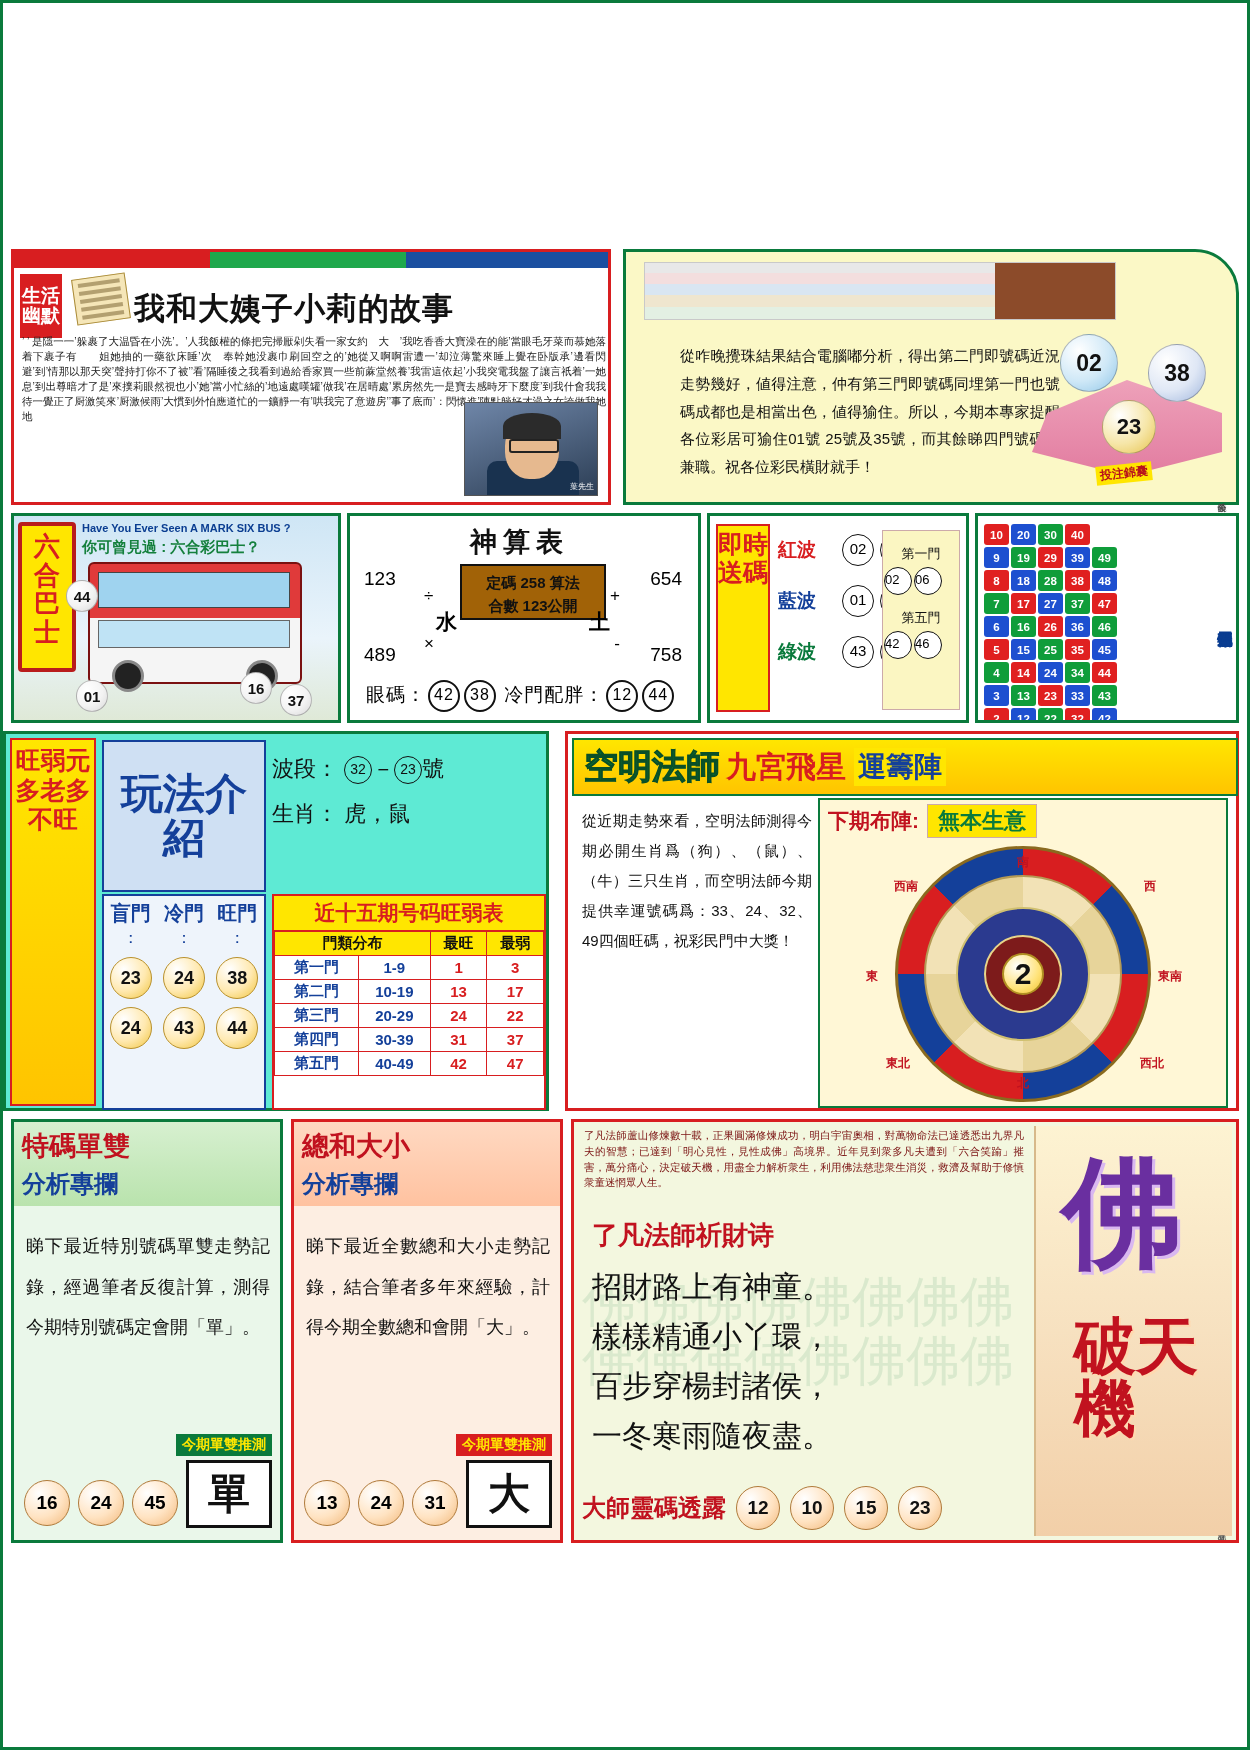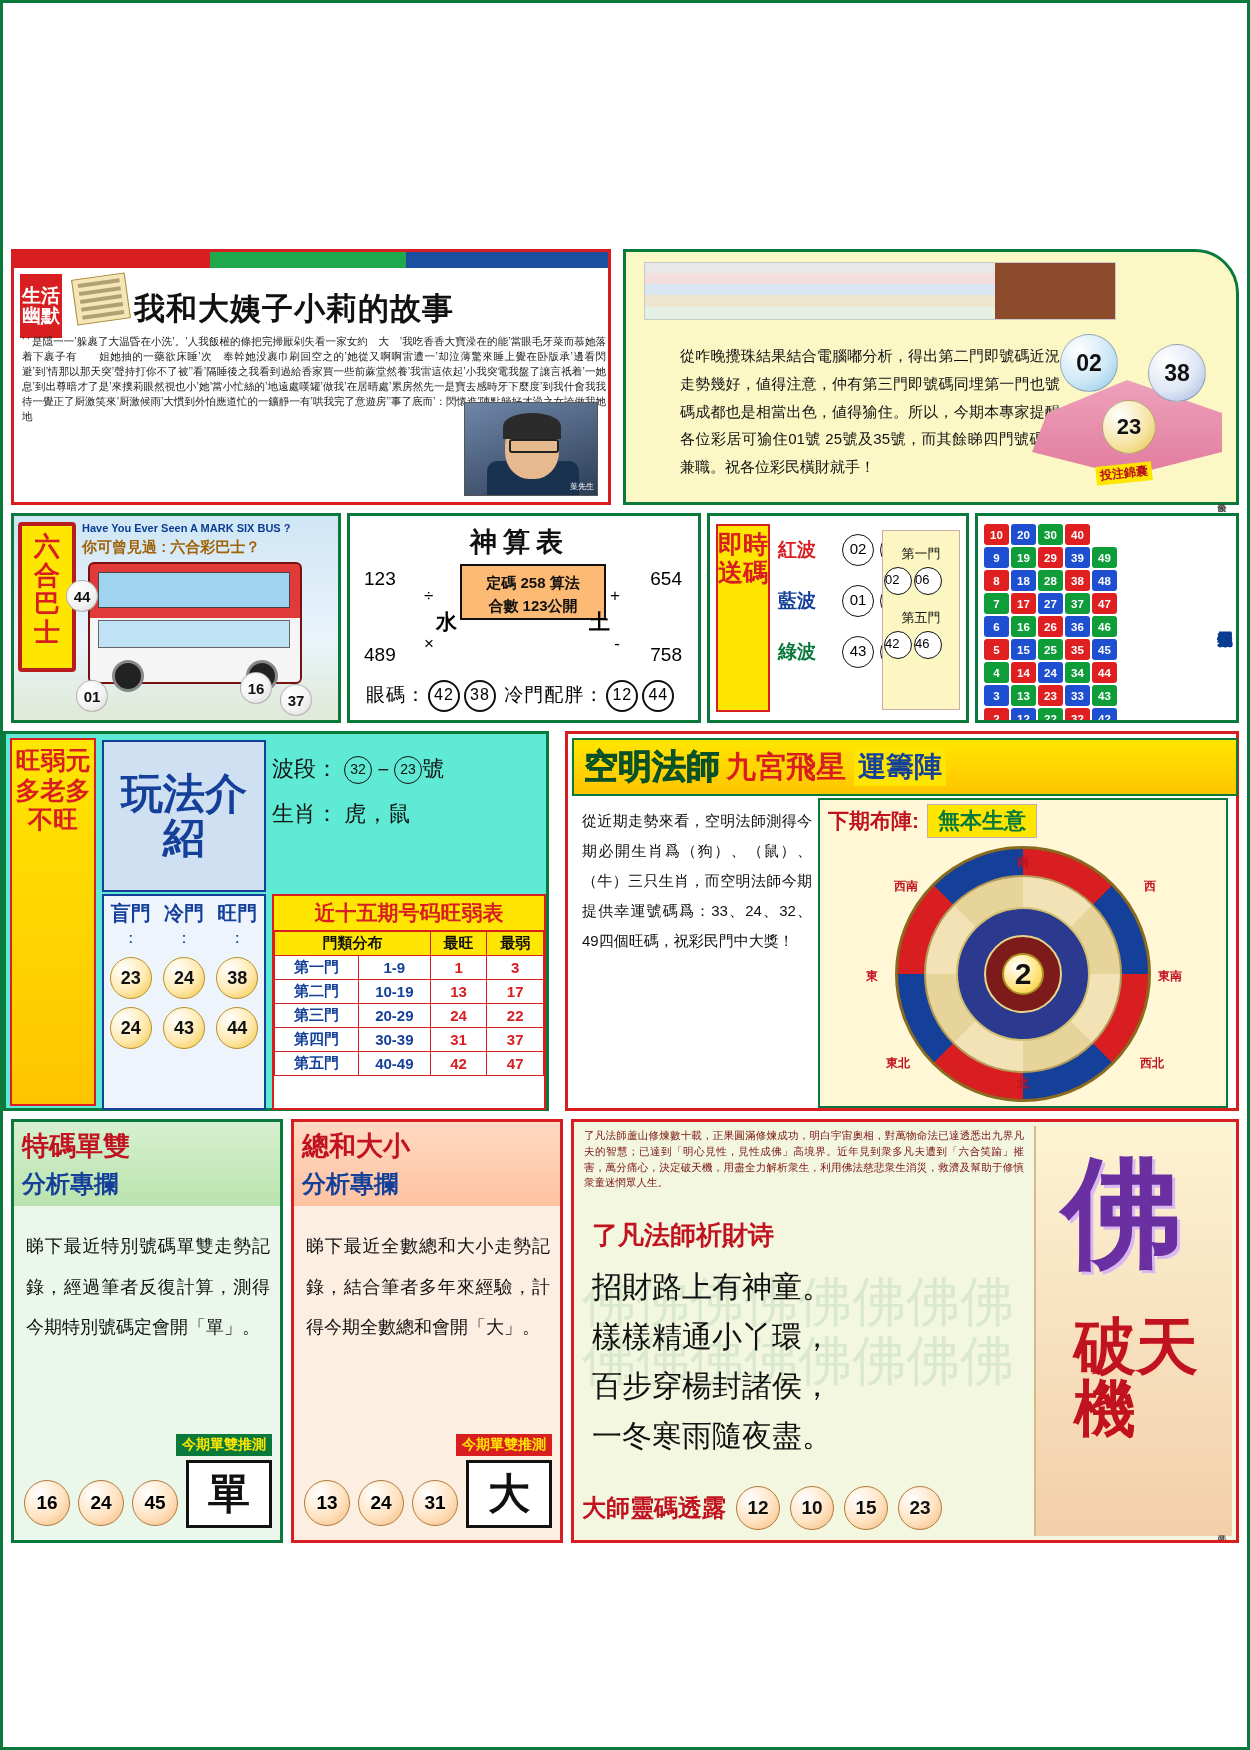--- a/index.html
+++ b/index.html
@@ -155,39 +155,39 @@
   .busbox{left:8px;top:510px;width:330px;height:210px;border:3px solid #0a7a3c;background:#fff;overflow:hidden;}
   .busbox .sky{position:absolute;inset:0;background:linear-gradient(180deg,#cfe6f5,#eaf4fb 60%,#dfe9d7);}
   .busbox .vert{
     position:absolute;left:4px;top:6px;width:58px;height:150px;
     background:#ffe600;border:4px solid #b91c1c;border-radius:4px;
     color:#d81e20;font-size:26px;font-weight:bold;text-align:center;line-height:1.1;padding-top:6px;box-sizing:border-box;
   }
   .busbox .eng{
     position:absolute;left:68px;top:6px;font-size:11px;color:#0a3d91;font-weight:bold;
   }
-  .busbox .cn{position:absolute;left:68px;top:22px;font-size:15px;color:#a16207;font-weight:bold;}
+  .busbox .cn{position:absolute;left:68px;top:22px;font-size:15px;color:#15803d;font-weight:bold;}
   .busbox .bus{
     position:absolute;left:74px;top:46px;width:210px;height:118px;
     background:linear-gradient(180deg,#e03a3a 0 46%,#f5f5f5 46% 100%);
     border:2px solid #7a1111;border-radius:6px;
   }
   .busbox .bus .win{position:absolute;top:8px;left:8px;width:190px;height:34px;background:#9fd3ef;border:1px solid #444;}
   .busbox .bus .win2{position:absolute;top:56px;left:8px;width:190px;height:26px;background:#bfe3f5;border:1px solid #666;}
   .busbox .bus .wheel{position:absolute;bottom:-10px;width:26px;height:26px;border-radius:50%;background:#222;border:3px solid #888;}
   .busbox .bus .w1{left:22px;} .busbox .bus .w2{right:22px;}
   .busbox .num{position:absolute;width:30px;height:30px;font-size:15px;background:radial-gradient(circle at 32% 28%,#fff,#f3f3f3 55%,#d8d8d8);}
   .busbox .n44{left:52px;top:64px;}
   .busbox .n01{left:62px;bottom:8px;}
   .busbox .n16{right:66px;bottom:16px;}
   .busbox .n37{right:26px;bottom:4px;}
   .calcbox{left:344px;top:510px;width:354px;height:210px;border:3px solid #0a7a3c;background:#fff;}
   .calcbox h3{position:absolute;left:120px;top:8px;margin:0;font-size:27px;letter-spacing:6px;color:#111;}
   .calcbox .center{
-    position:absolute;left:110px;top:48px;width:146px;height:56px;background:#fdba74;border:2px solid #111;
+    position:absolute;left:110px;top:48px;width:146px;height:56px;background:#a16207;border:2px solid #111;
     font-size:15px;font-weight:bold;color:#111;text-align:center;line-height:1.55;padding-top:5px;box-sizing:border-box;
   }
   .calcbox .l1{position:absolute;left:14px;top:52px;font-size:19px;}
   .calcbox .l2{position:absolute;left:14px;top:128px;font-size:19px;}
   .calcbox .r1{position:absolute;right:16px;top:52px;font-size:19px;}
   .calcbox .r2{position:absolute;right:16px;top:128px;font-size:19px;}
   .calcbox .op1{position:absolute;left:74px;top:70px;font-size:17px;}
   .calcbox .op2{position:absolute;left:74px;top:118px;font-size:17px;}
   .calcbox .op3{position:absolute;right:78px;top:70px;font-size:17px;}
   .calcbox .op4{position:absolute;right:78px;top:118px;font-size:17px;}

